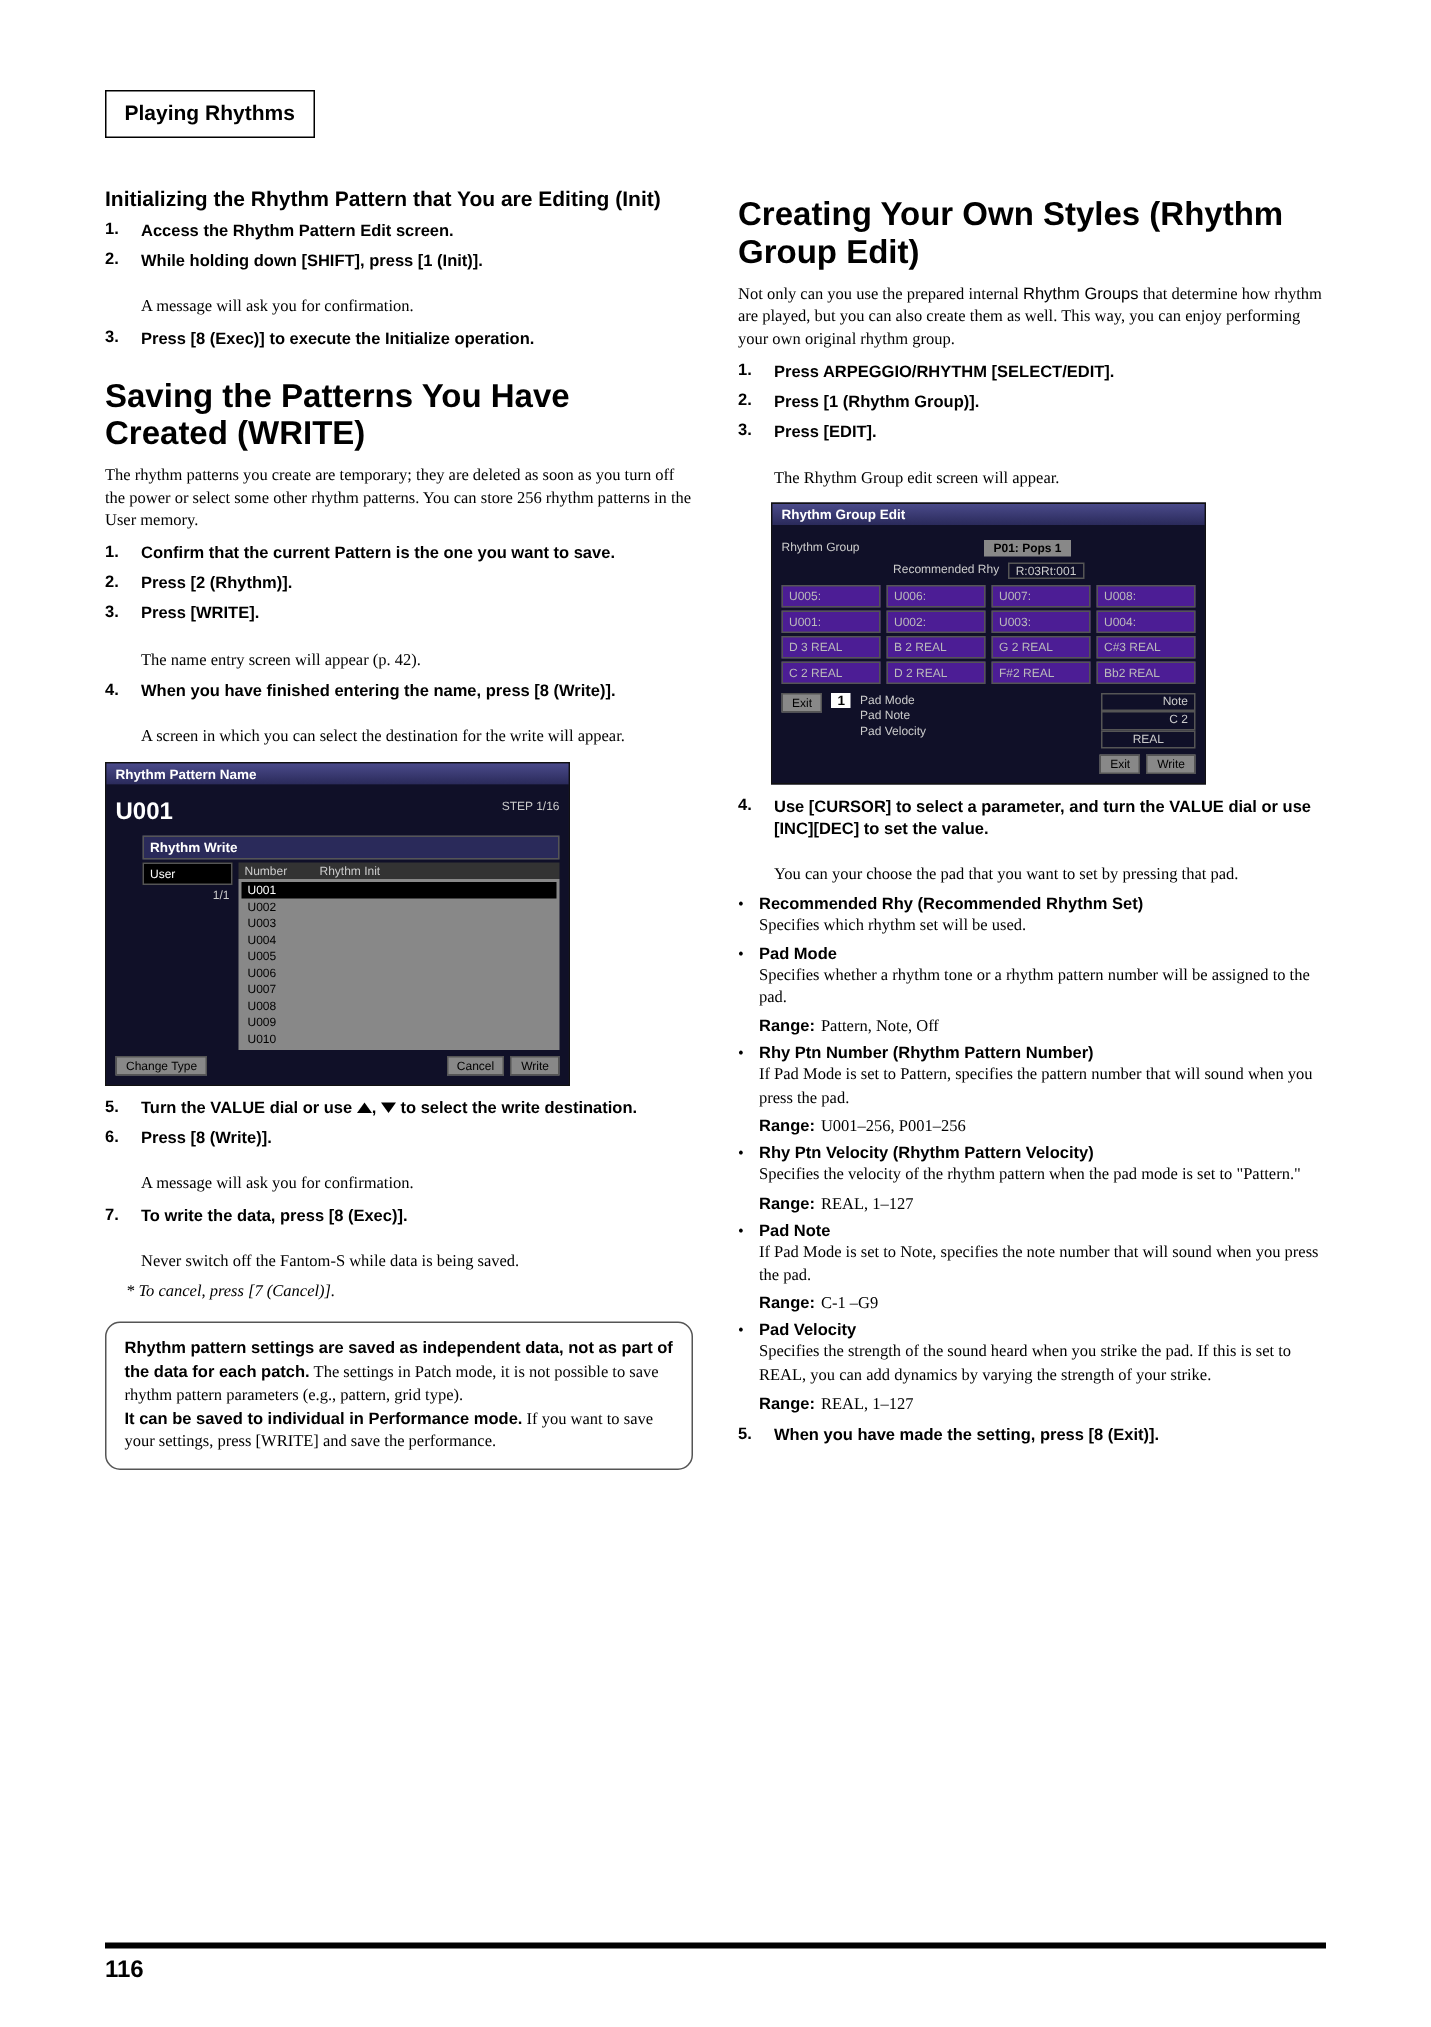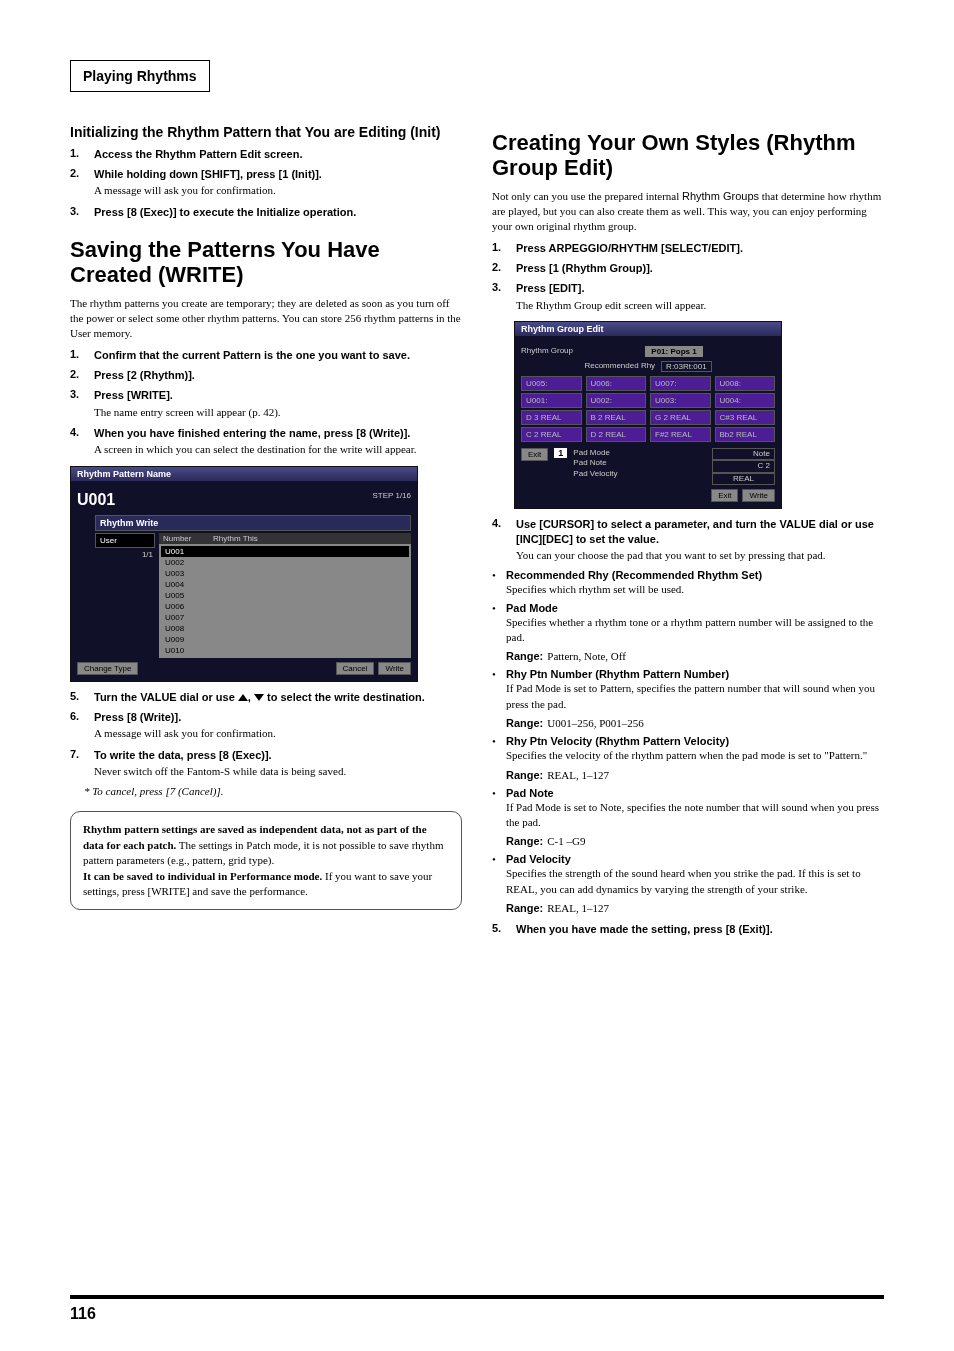--- a/index.html
+++ b/index.html
@@ -76,21 +76,21 @@
   }
   .step-title {
     font-family: Arial, Helvetica, sans-serif;
     font-weight: bold;
     font-size: 11px;
     line-height: 1.3;
   }
   .step-body {
     font-size: 11px;
     line-height: 1.4;
-    margin-top: 2px;
+    margin-top: 16px;
   }
   .footnote {
     font-size: 11px;
     font-style: italic;
     margin: 4px 0 4px 14px;
   }
   .bullets {
     list-style: none;
     padding: 0;
     margin: 4px 0;
@@ -127,26 +127,26 @@
   .range-line { margin-top: 1px; }
   .note-box {
     border: 1px solid #555;
     border-radius: 10px;
     padding: 10px 12px;
     margin-top: 14px;
     font-size: 11px;
     line-height: 1.4;
   }
   .note-box .strong {
-    font-family: Liberation Serif, serif;
+    font-family: Liberation Sans, sans-serif;
     font-weight: bold;
     margin-top: 24px;
   }
   .screenshot {
-    width: 348px;
+    width: 310px;
     background: #1a1a3a;
     border: 1px solid #111;
     margin: 8px 0;
     font-family: Arial, Helvetica, sans-serif;
     font-size: 9px;
     color: #ccc;
   }
   .ss-title {
     background: linear-gradient(#4a4a8a, #2a2a5a);
     color: #fff;
@@ -295,21 +295,21 @@
           </div>
           <div style="background:#2a2a5a;border:1px solid #555;padding:2px 4px;margin:6px 0 2px 18px;font-weight:bold;color:#fff;">Rhythm Write</div>
           <div style="display:flex;gap:4px;margin-left:18px;">
             <div style="width:60px;">
               <div class="ss-cell" style="background:#000;color:#fff">User</div>
               <div style="text-align:right;font-size:8px;padding:2px">1/1</div>
             </div>
             <div style="flex:1">
               <div style="display:flex;background:#333;">
                 <div style="flex:0 0 50px;font-size:8px;padding:1px 4px;color:#ccc">Number</div>
-                <div style="flex:1;font-size:8px;padding:1px 4px;color:#ccc">Rhythm This</div>
+                <div style="flex:1;font-size:8px;padding:1px 4px;color:#ccc">Rhythm Init</div>
               </div>
               <div class="ss-list">
                 <div class="ss-list-item sel">U001</div>
                 <div class="ss-list-item">U002</div>
                 <div class="ss-list-item">U003</div>
                 <div class="ss-list-item">U004</div>
                 <div class="ss-list-item">U005</div>
                 <div class="ss-list-item">U006</div>
                 <div class="ss-list-item">U007</div>
                 <div class="ss-list-item">U008</div>
@@ -388,21 +388,21 @@
         </li>
         <li>
           <span class="step-num">3.</span>
           <div class="step-content">
             <div class="step-title">Press [EDIT].</div>
             <div class="step-body">The Rhythm Group edit screen will appear.</div>
           </div>
         </li>
       </ol>
 
-      <div class="screenshot" style="margin-left:22px;width:268px;">
+      <div class="screenshot" style="margin-left:22px;width:290px;">
         <div class="ss-title">Rhythm Group Edit</div>
         <div class="ss-body">
           <div class="ss-label-row">
             <span>Rhythm Group</span>
             <span style="background:#888;color:#000;padding:1px 6px;font-weight:bold">P01: Pops 1</span>
             <span></span>
           </div>
           <div class="ss-label-row" style="justify-content:center;gap:6px;">
             <span>Recommended Rhy</span>
             <span style="border:1px solid #555;padding:0 4px">R:03Rt:001</span>

